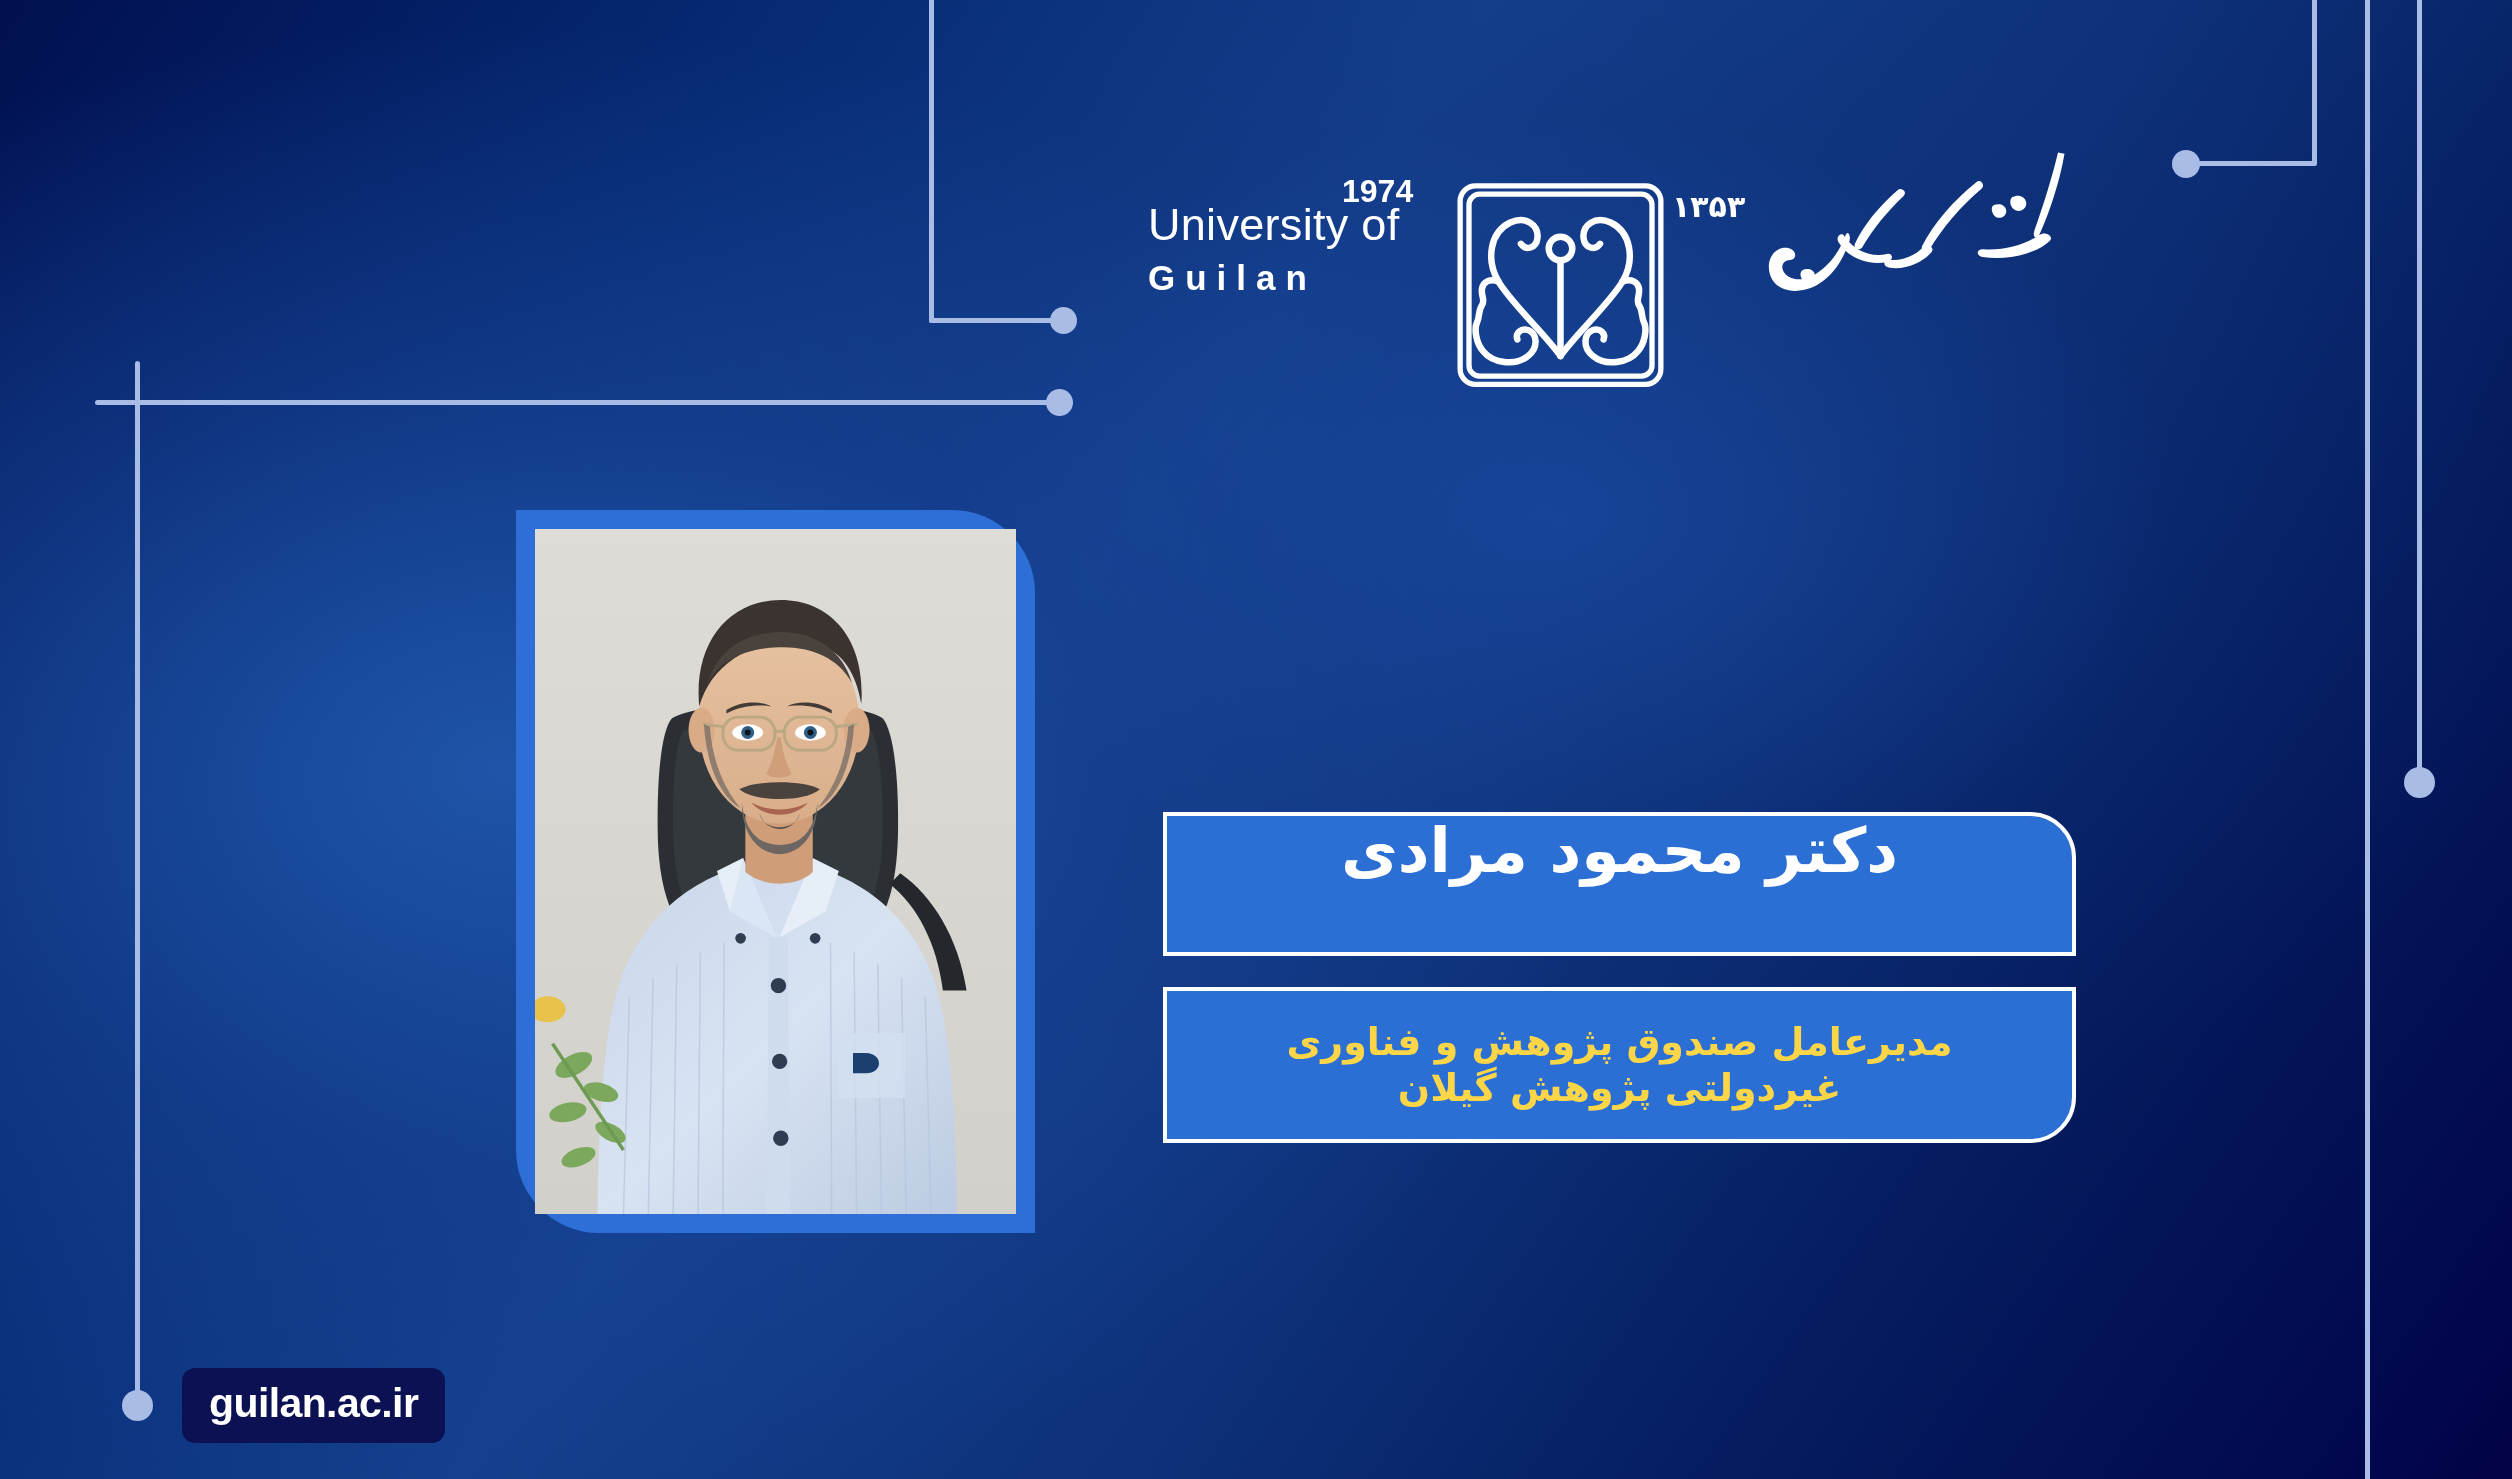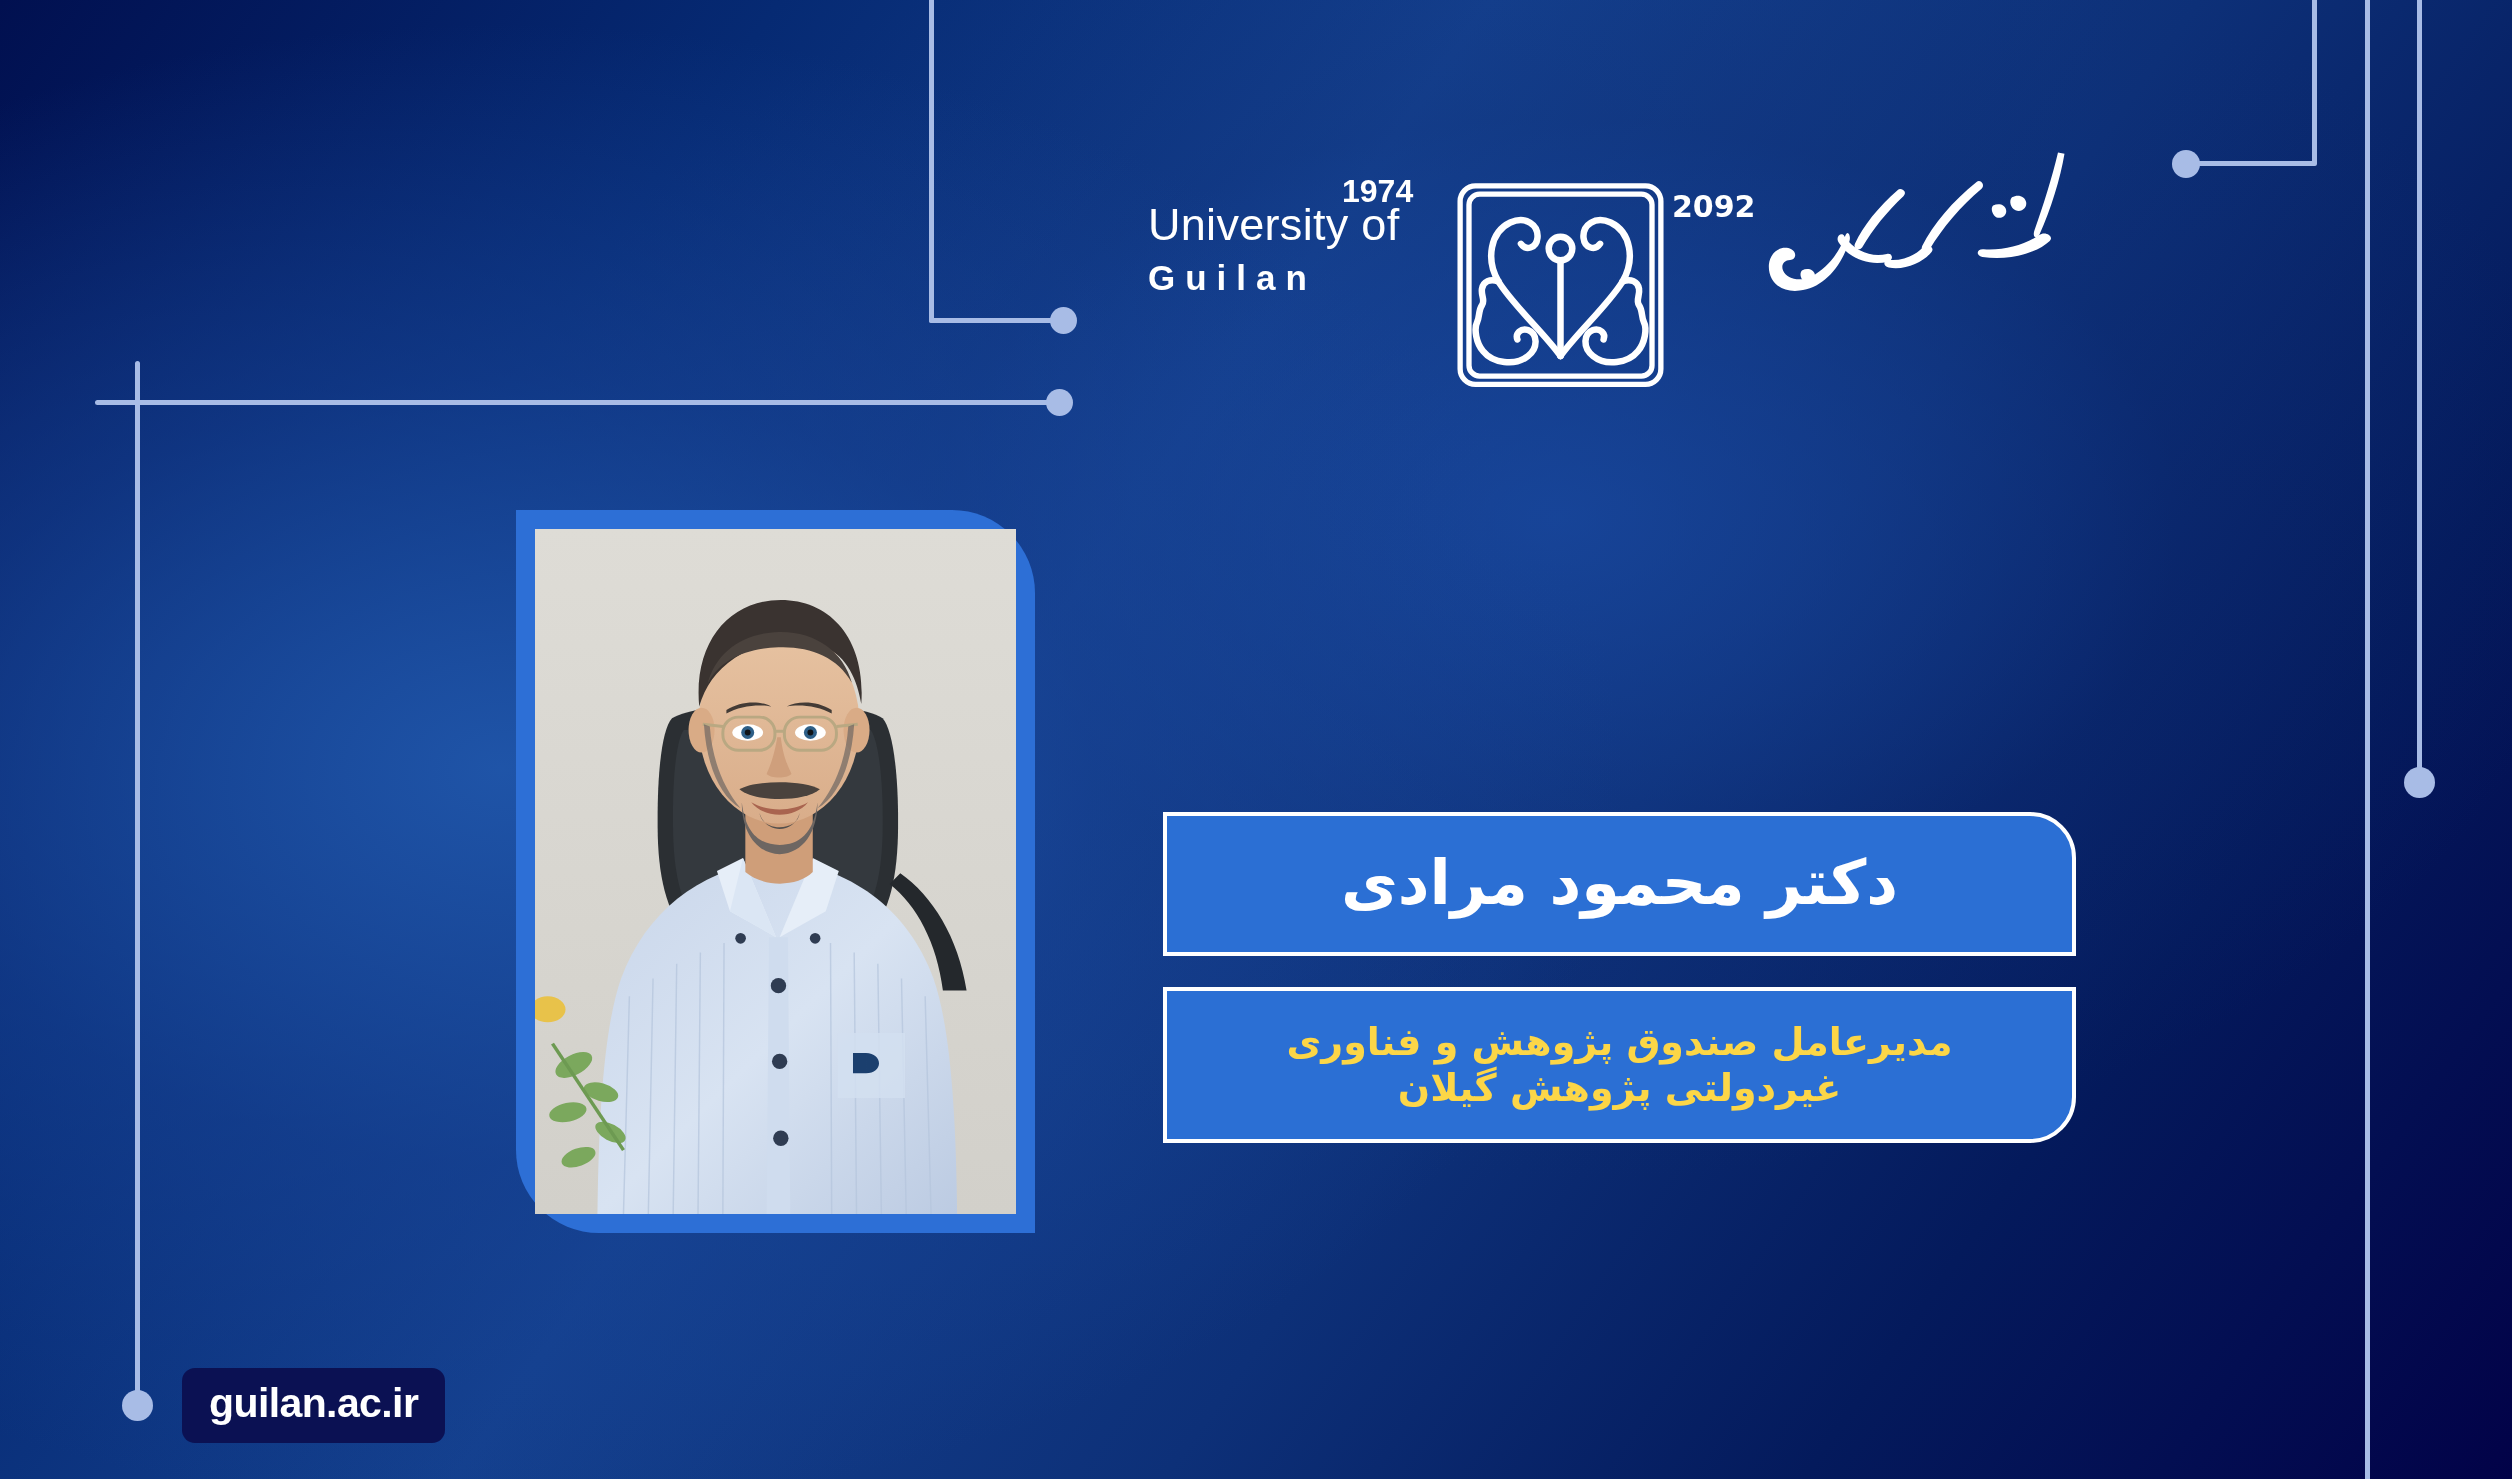--- a/index.html
+++ b/index.html
@@ -91,21 +91,21 @@
   }
   #photo svg{ display:block; width:100%; height:100%; }
 
   
   #name-badge{
     position:absolute; left:1163px; top:812px;
     width:913px; height:144px;
     background:#2b6fd4;
     border:4.1px solid #ffffff;
     border-radius:0 46px 0 0;
-    display:flex; align-items:center; justify-content:center;
+    display:flex; align-items:flex-start; justify-content:center;
   }
   #name-badge .txt{
     color:#ffffff;
     font-size:62px; font-weight:700;
     direction:rtl; white-space:nowrap;
     font-family:"DejaVu Sans",sans-serif;
     letter-spacing:-0.6px;
     transform:translateY(-2.4px);
   }
   #title-badge{
@@ -201,21 +201,21 @@
                  C 296 206, 308 212, 310 224
                  C 312 236, 304 244, 310 252
                  C 316 260, 314 272, 318 280
                  C 324 292, 320 316, 308 330
                  C 292 350, 254 356, 232 338
                  C 214 324, 216 300, 232 294
                  C 244 290, 254 300, 250 310" fill="none" stroke="#ffffff" stroke-width="11" stroke-linecap="round"></path>
       </svg>
     </div>
 
-    <div class="logo-year-fa">2092</div>
+    <div class="logo-year-fa">۱۳۵۳</div>
 
     <div class="logo-fa">
       <svg viewBox="0 0 560 300" width="331" height="177">
 
         <g fill="#ffffff">
 
           <path d="M530 28 C 520 70, 505 118, 490 160 C 486 172, 494 176, 499 166
                    C 518 124, 534 72, 541 30 Z"></path>
           <path d="M498 168 C 472 186, 438 194, 404 192 C 392 191, 390 202, 402 205
                    C 446 211, 492 200, 516 178 C 524 170, 508 160, 498 168 Z"></path>

